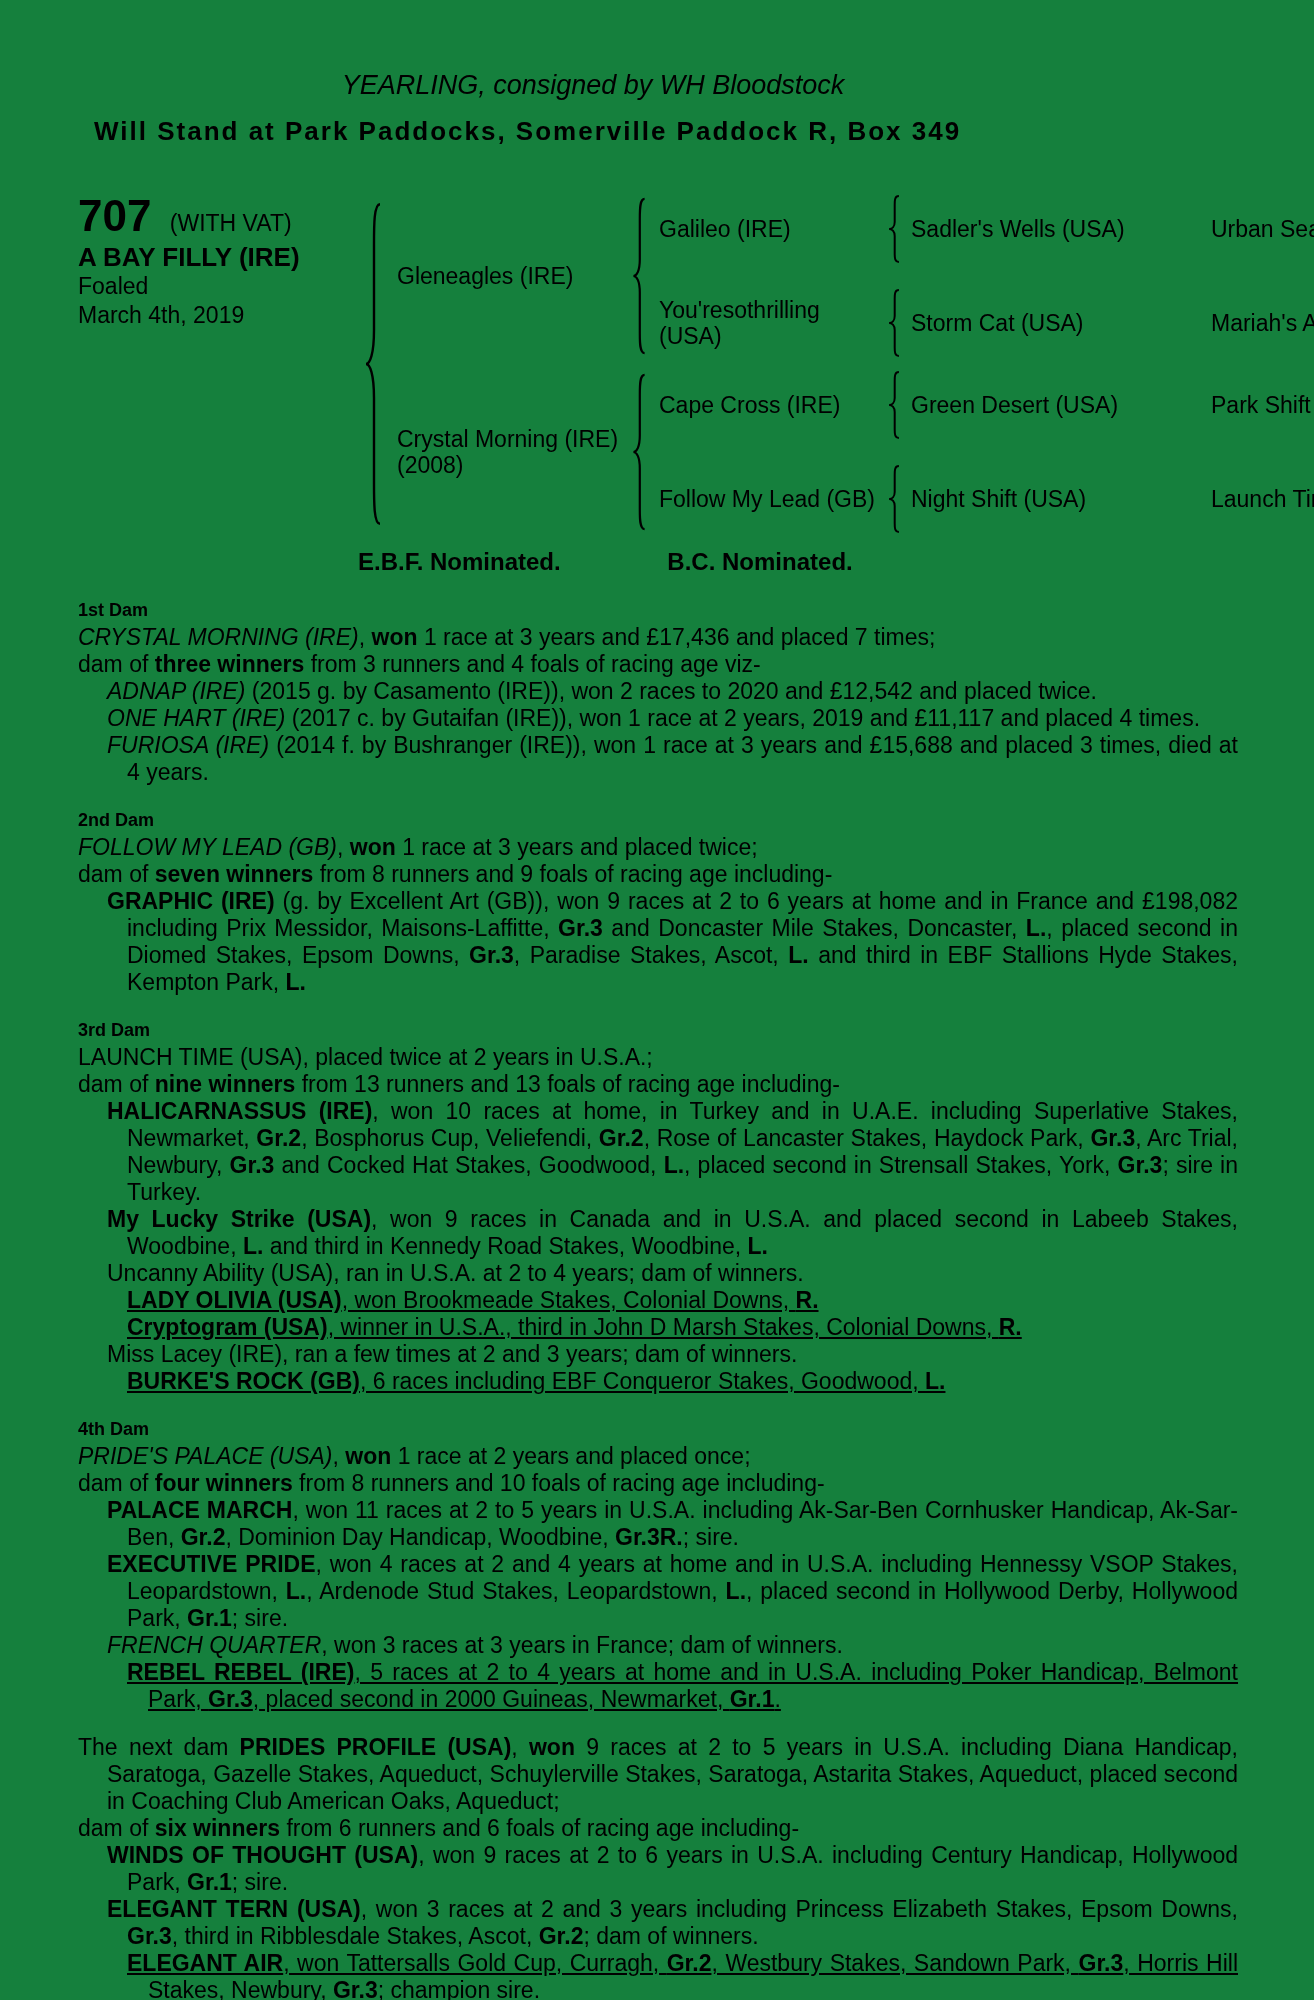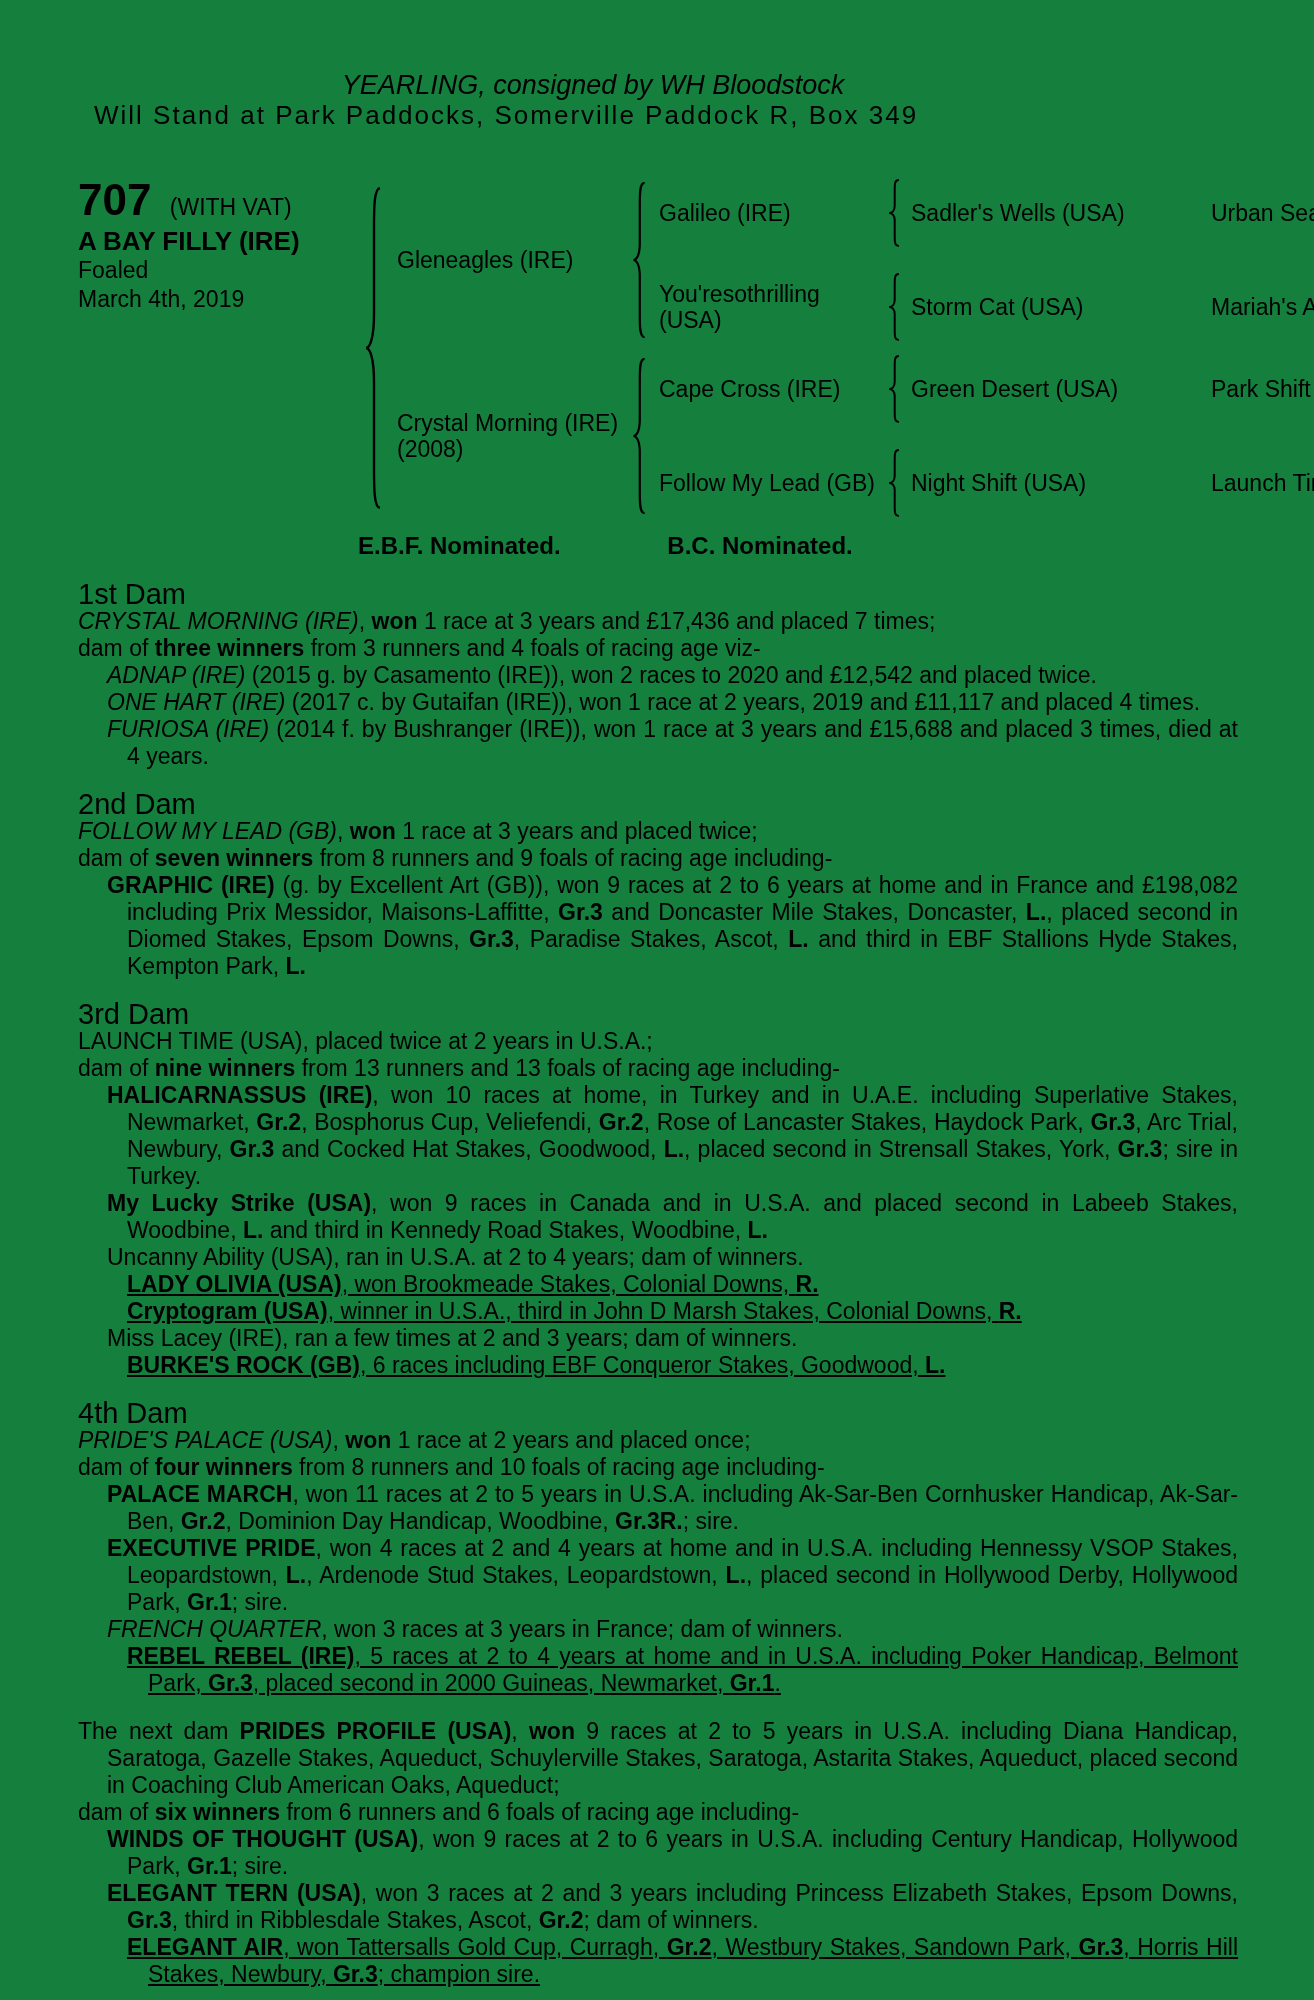--- a/index.html
+++ b/index.html
@@ -10,22 +10,22 @@
     -webkit-font-smoothing:antialiased;
   }
   .page{width:1314px;min-height:2000px;background:#15803d;overflow:hidden;}
 
   
   .hdr-italic{
     margin-top:70px;margin-left:78px;width:1030px;
     text-align:center;font-style:italic;font-size:27px;line-height:30px;
   }
   .hdr-bold{
-    margin-left:94px;
-    font-weight:normal;font-size:26px;letter-spacing:2px;line-height:30px;
+    margin-top:16px;margin-left:94px;
+    font-weight:bold;font-size:26px;letter-spacing:2px;line-height:30px;
   }
 
   
   .ped-row{display:flex;margin-left:78px;margin-top:48px;align-items:flex-start;}
   .lot-col{width:285px;flex:0 0 285px;}
   .lot-line{white-space:nowrap;}
   .lot-number{font-size:44px;font-weight:bold;line-height:44px;}
   .lot-vat{font-size:23px;margin-left:12px;}
   .lot-name{font-size:26px;font-weight:bold;margin-top:4px;line-height:30px;}
   .lot-foaled{font-size:23px;line-height:29px;}
@@ -41,21 +41,21 @@
   .g3name{width:300px;padding-left:10px;box-sizing:border-box;white-space:nowrap;}
   .brace{align-self:stretch;flex:0 0 auto;}
   .brace svg{display:block;height:100%;}
 
   .nominated{margin-left:358px;margin-top:14px;font-weight:bold;font-size:24px;}
   .nominated .bc{margin-left:100px;}
 
   
   .dam-sections{margin-left:78px;width:1160px;font-size:23px;line-height:27px;}
   .dam-sec{margin-top:21px;}
-  .dam-heading{font-size:29px;font-weight:normal;margin:0;line-height:27px;}
+  .dam-heading{font-size:18px;font-weight:bold;margin:0;line-height:27px;}
   .para{margin:0;text-align:justify;}
   .l0{}
   .l0h{padding-left:29px;text-indent:-29px;}
   .l1{padding-left:49px;text-indent:-20px;}
   .l2{padding-left:70px;text-indent:-21px;text-decoration:underline;}
   .b{font-weight:bold;}
   .i{font-style:italic;}
 </style>
 </head>
 <body>

